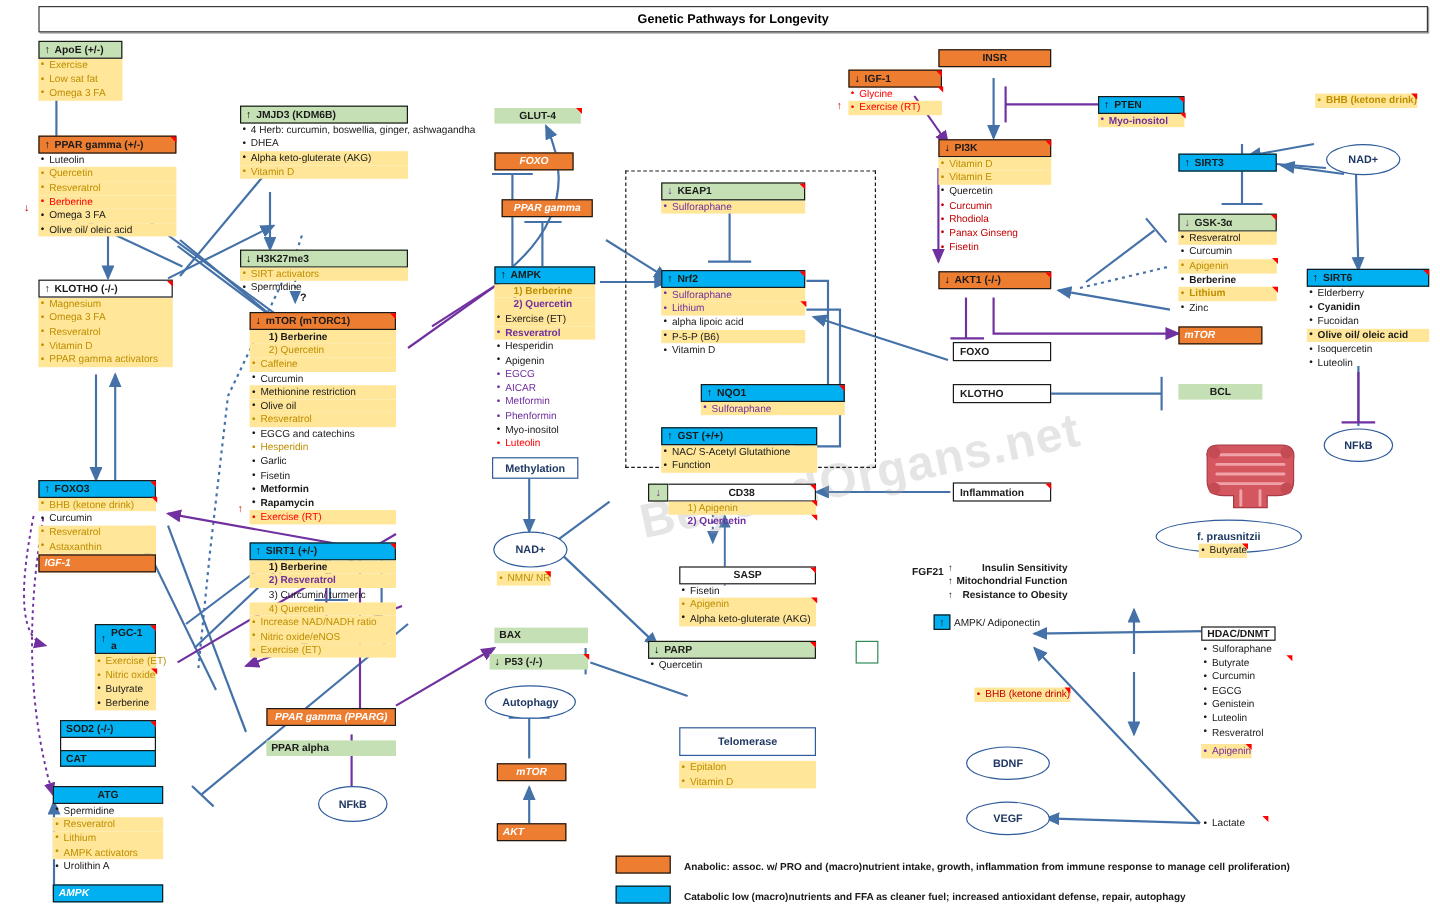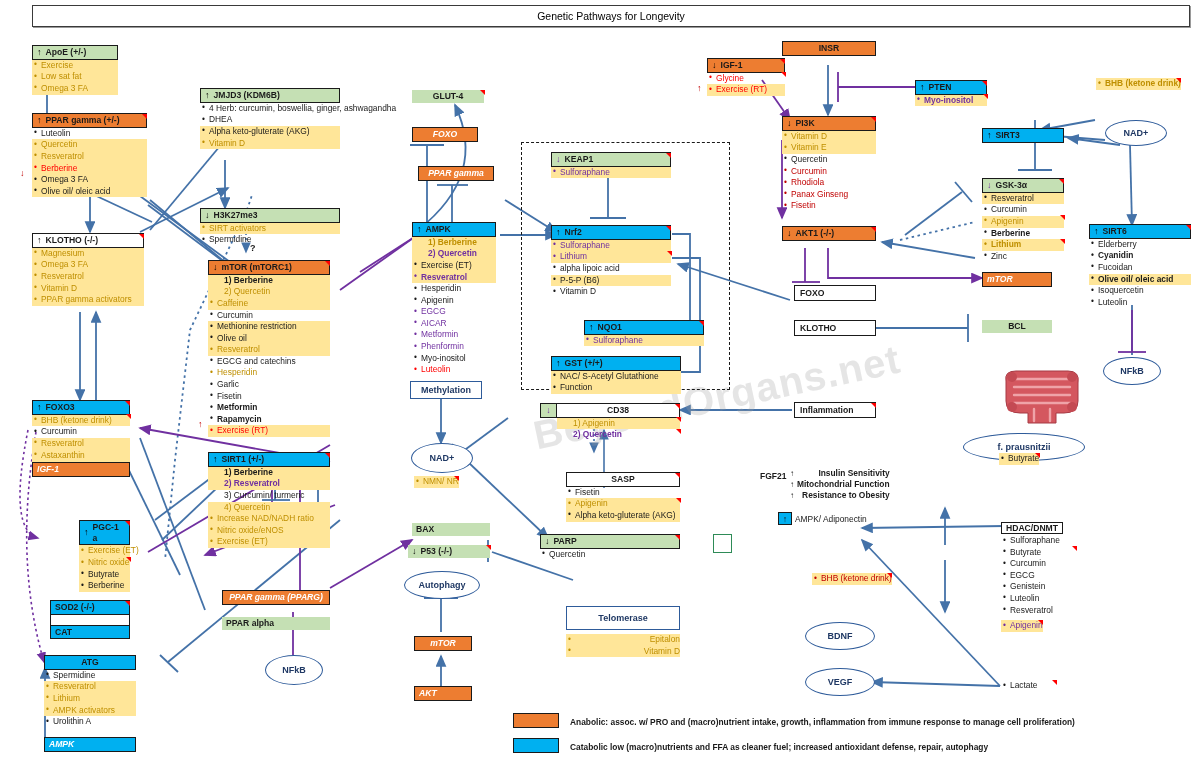--- a/index.html
+++ b/index.html
@@ -15,21 +15,21 @@
     overflow:hidden;
   }
   #canvas { position:relative; width:1200px; height:757px; }
 
   
   .title-bar {
     position:absolute; left:32px; top:5px; width:1158px; height:22px;
     border:1px solid #3a3a3a;
     box-shadow:1px 1px 0 #9a9a9a;
     display:flex; align-items:center; justify-content:center;
-    font-weight:normal; font-size:10.5px; color:#000;
+    font-weight:bold; font-size:10.5px; color:#000;
     background:#fff;
   }
 
   
   .node { position:absolute; }
   .hdr {
     border:1.4px solid #1a1a1a;
     padding:1px 4px 1px 4px;
     font-weight:bold; font-size:8.6px;
     display:flex; align-items:center; gap:4px;
@@ -287,21 +287,21 @@
       <path d="M275,462 L275,500"></path>
       <path d="M262,500 L290,500"></path>
       <path d="M318,465 L318,530" marker-end="url(#ab)"></path>
     </g>
   </svg>
 
   <div class="title-bar">Genetic Pathways for Longevity</div>
 
   <div class="watermark">BeyondOrgans.net</div>
 
-  <div class="node" style="left:32px; top:45px; width:86px;">
+  <div class="node" style="left:32px; top:34px; width:70px;">
     <div class="hdr green">
       <span class="arrow-up arw-black"></span>
       <span>ApoE (+/-)</span>
     </div>
     <ul class="items hl">
       <li class="bullet c-gold">Exercise</li>
       <li class="bullet c-gold">Low sat fat</li>
       <li class="bullet c-gold">Omega 3 FA</li>
     </ul>
   </div>
@@ -644,21 +644,21 @@
     </div>
     <ul class="items">
       <li class="bullet c-dark">Quercetin</li>
     </ul>
   </div>
 
   <div style="position:absolute; left:713px; top:534px; width:19px; height:19px; border:1.6px solid #2e8b57; background:#fff;"></div>
 
   <div class="node" style="left:566px; top:582px; width:114px;margin-top:24px;">
     <div class="bluebox" style="position:relative; left:0; top:0; width:114px; height:24px;">Telomerase</div>
-    <ul class="items hl" style="margin-top:4px;text-align:right;">
+    <ul class="items hl" style="margin-top:4px;">
       <li class="bullet c-gold">Epitalon</li>
       <li class="bullet c-gold">Vitamin D</li>
     </ul>
   </div>
 
   <div class="node" style="left:782px; top:41px; width:94px;">
     <div class="hdr orange center">
       <span>INSR</span>
     </div>
   </div>

